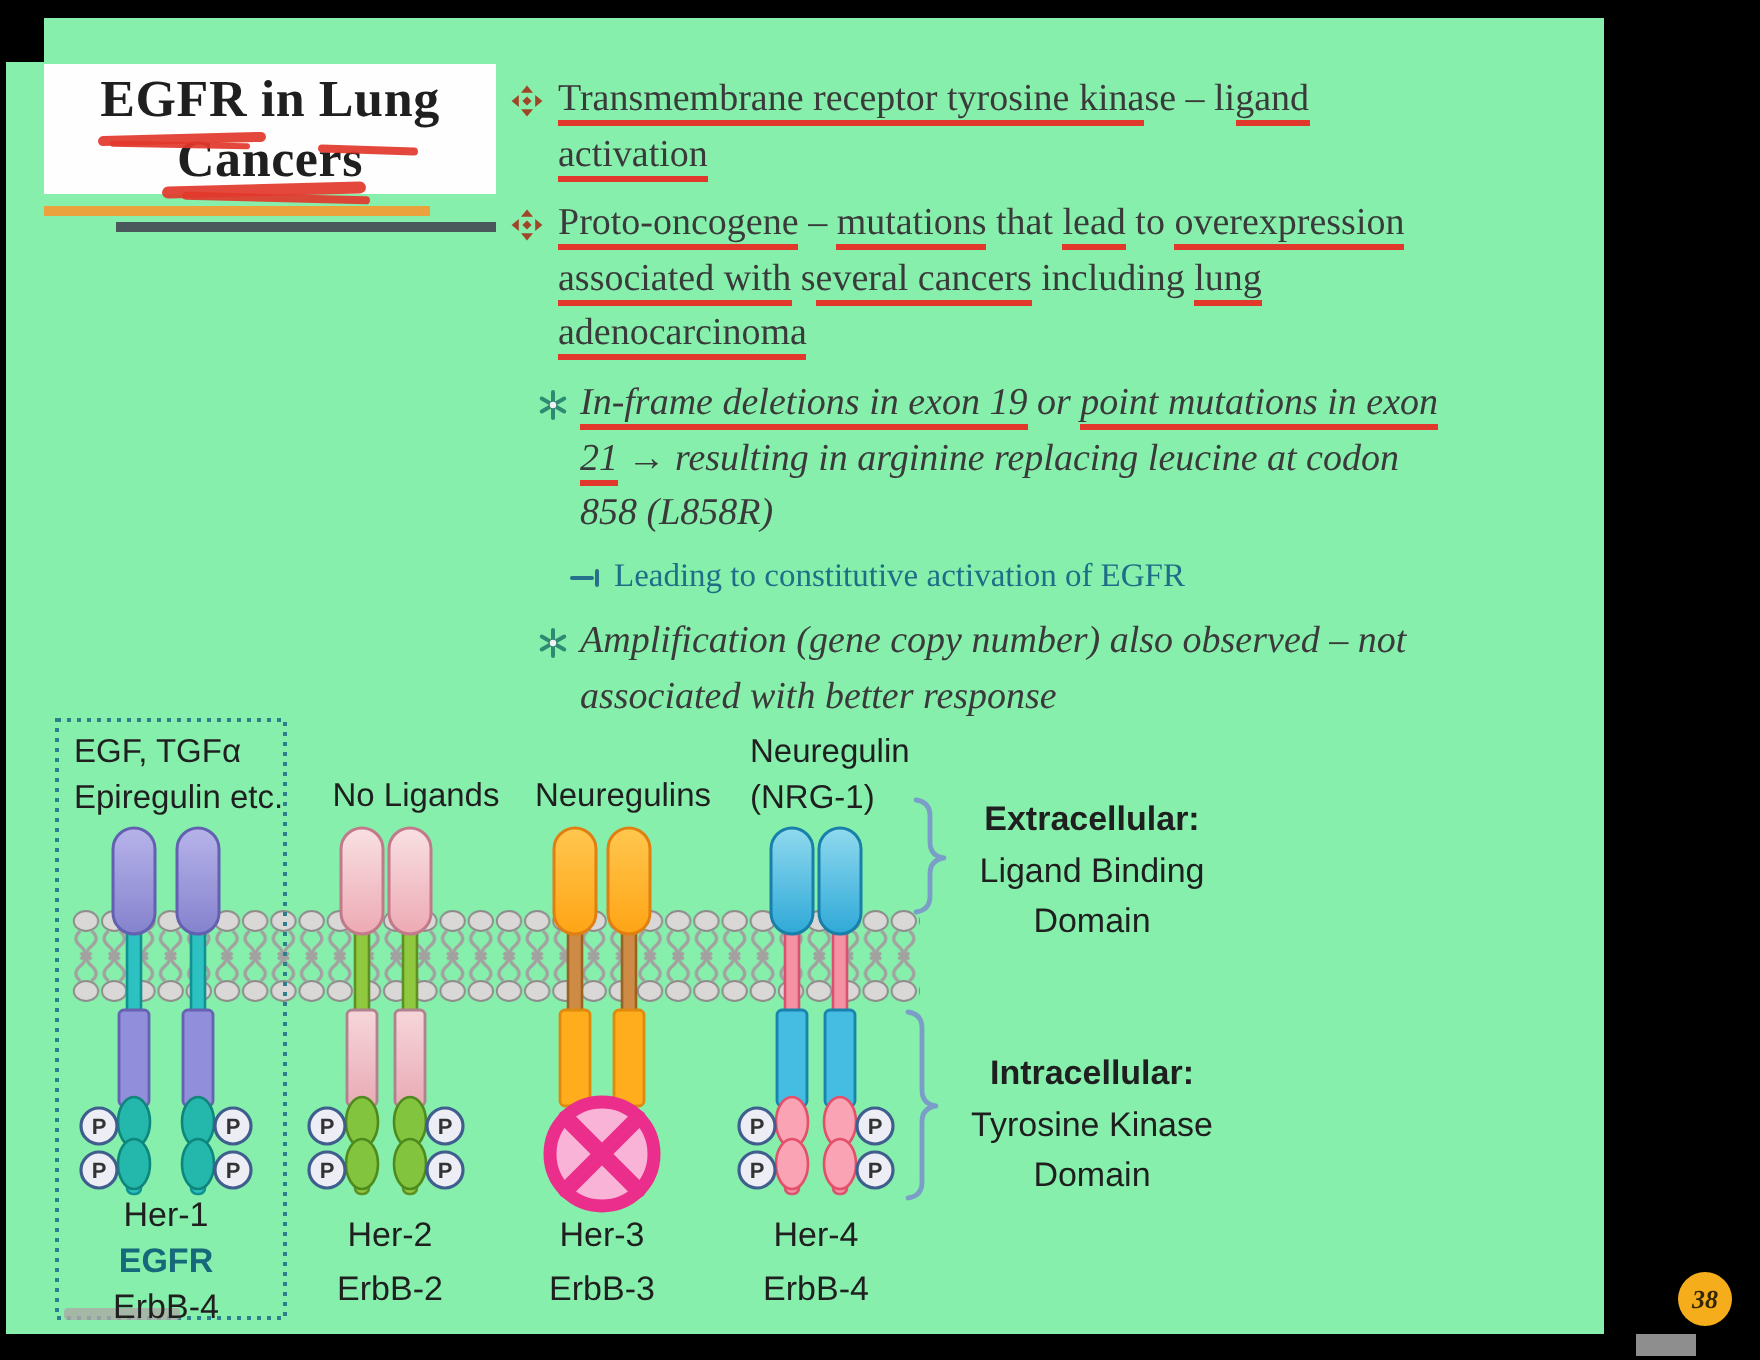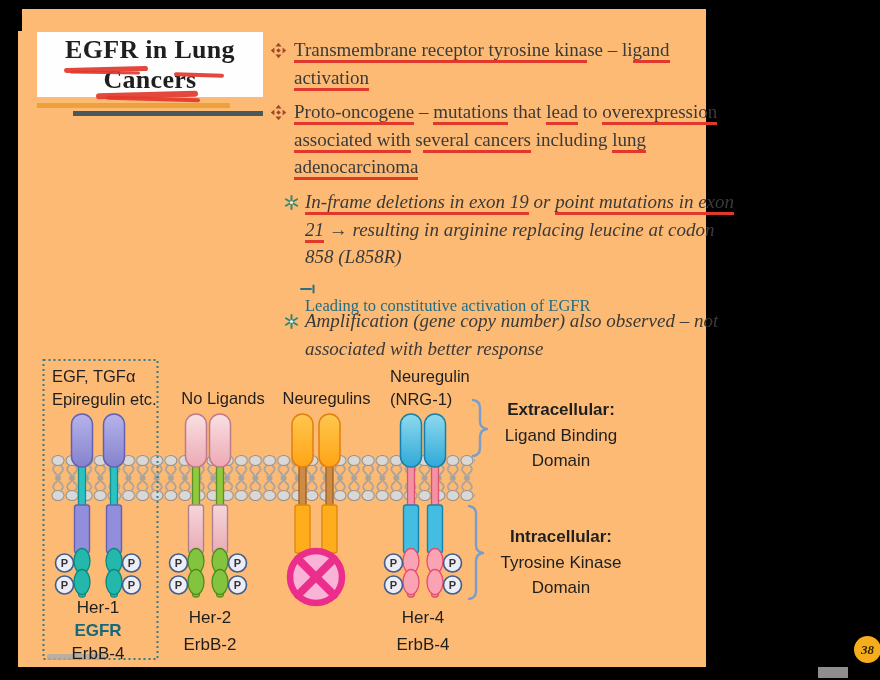--- a/index.html
+++ b/index.html
@@ -1,22 +1,22 @@
 <!DOCTYPE html>
 <html><head>
 <meta charset="utf-8">
 <style>
   html,body{margin:0;padding:0;}
   body{
     width:880px;height:680px;position:relative;background:#000;
     font-family:"Liberation Serif","DejaVu Serif",serif;overflow:hidden;
   }
   .slide{
-    position:absolute;left:18px;top:9px;width:688px;height:658px;
-    background:#fdba74;
+    position:absolute;left:3px;top:9px;width:799px;height:658px;
+    background:#86efac;
   }
   
   .notch{position:absolute;left:0;top:0;width:22px;height:31px;background:#000;z-index:30;}
   .gray-patch{position:absolute;left:818px;top:667px;width:30px;height:11px;background:#8E8E8E;z-index:31;}
 
   
   .title-box{
     position:absolute;left:19px;top:23px;width:226px;height:65px;background:#FEFEFE;
     display:flex;align-items:center;justify-content:center;text-align:center;
   }
@@ -129,21 +129,21 @@
         <g stroke="#2E8A72" stroke-width="2" stroke-linecap="round">
           <line x1="7.5" y1="1" x2="7.5" y2="14"></line>
           <line x1="7.5" y1="1" x2="7.5" y2="14" transform="rotate(60 7.5 7.5)"></line>
           <line x1="7.5" y1="1" x2="7.5" y2="14" transform="rotate(120 7.5 7.5)"></line>
         </g>
         <circle cx="7.5" cy="7.5" r="1.6" fill="#F3F2F1"></circle>
       </svg>
       <div class="btext" style="margin-left:6px;"><span class="rl">In-frame deletions in exon 19</span><span> or </span><span class="rl">point mutations in exon</span><br><span class="rl">21</span><span> → resulting in arginine replacing leucine at codon</span><br><span>858 (L858R)</span></div>
     </div>
 
-    <div class="brow" style="top:241px;left:30px;flex-direction:column;">
+    <div class="brow" style="top:241px;left:30px;">
       <svg class="icon-cell" width="17" height="12" style="margin-top:6px;">
         <path d="M1,6 H11 M13.5,2.5 V9.5" stroke="#27708A" stroke-width="2" fill="none" stroke-linecap="round"></path>
       </svg>
       <div class="note-text" style="margin-left:5px;">Leading to constitutive activation of EGFR</div>
     </div>
 
     <div class="brow sub" style="top:271px;">
       <svg class="icon-cell" width="15" height="15" style="margin-top:7px;">
         <g stroke="#2E8A72" stroke-width="2" stroke-linecap="round">
           <line x1="7.5" y1="1" x2="7.5" y2="14"></line>
@@ -298,20 +298,24 @@
 
   <div class="dlabel center rname" style="left:30px;top:587px;width:100px;">
     <span>Her-1</span><br>
     <span class="egfr">EGFR</span><br>
     <span>ErbB-4</span>
   </div>
   <div class="dlabel center rname lh27" style="left:140px;top:595px;width:104px;">
     <span>Her-2</span><br>
     <span>ErbB-2</span>
   </div>
+  <div class="dlabel center rname lh27" style="left:246px;top:595px;width:104px;">
+    <span>Her-3</span><br>
+    <span>ErbB-3</span>
+  </div>
   <div class="dlabel center rname lh27" style="left:353px;top:595px;width:104px;">
     <span>Her-4</span><br>
     <span>ErbB-4</span>
   </div>
 
   <div class="badge">38</div>
 </div>
 
 <div class="notch"></div>
 <div class="gray-patch"></div>

